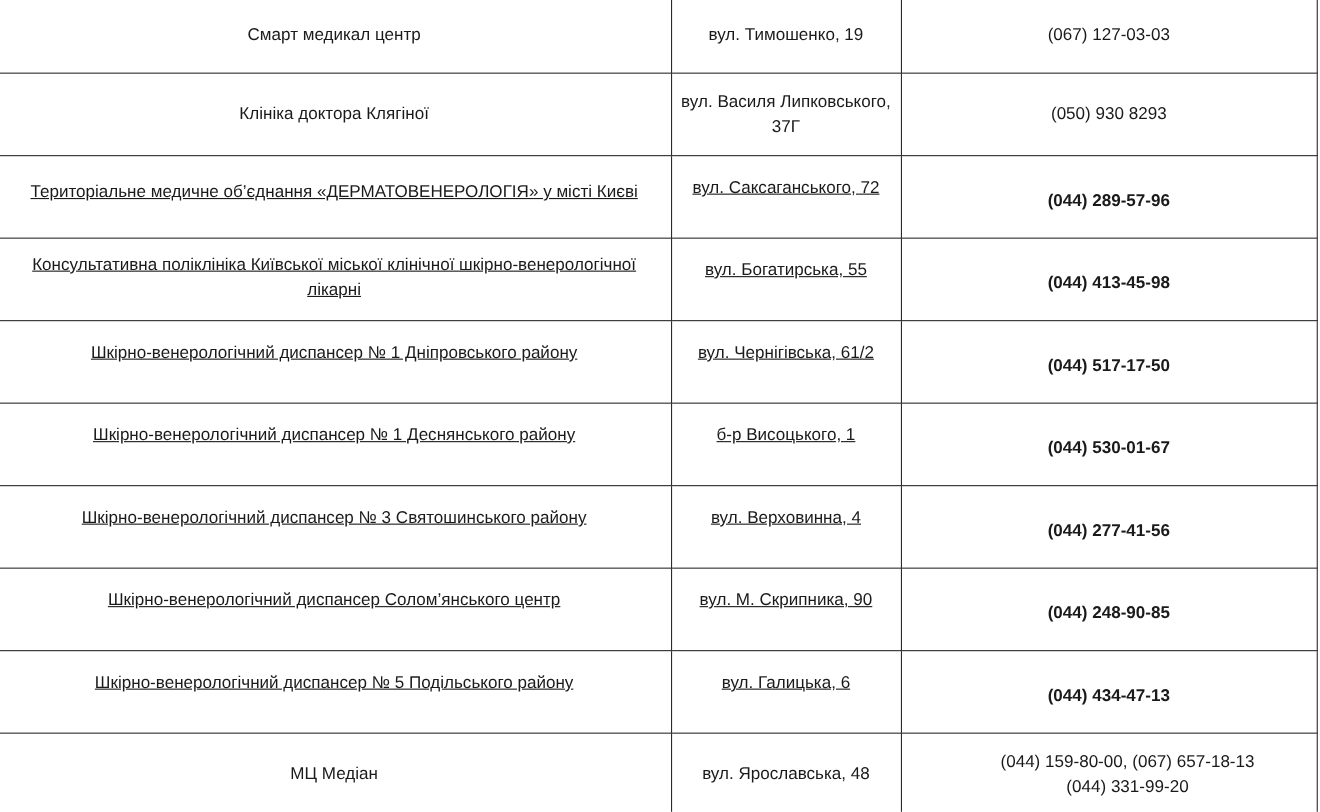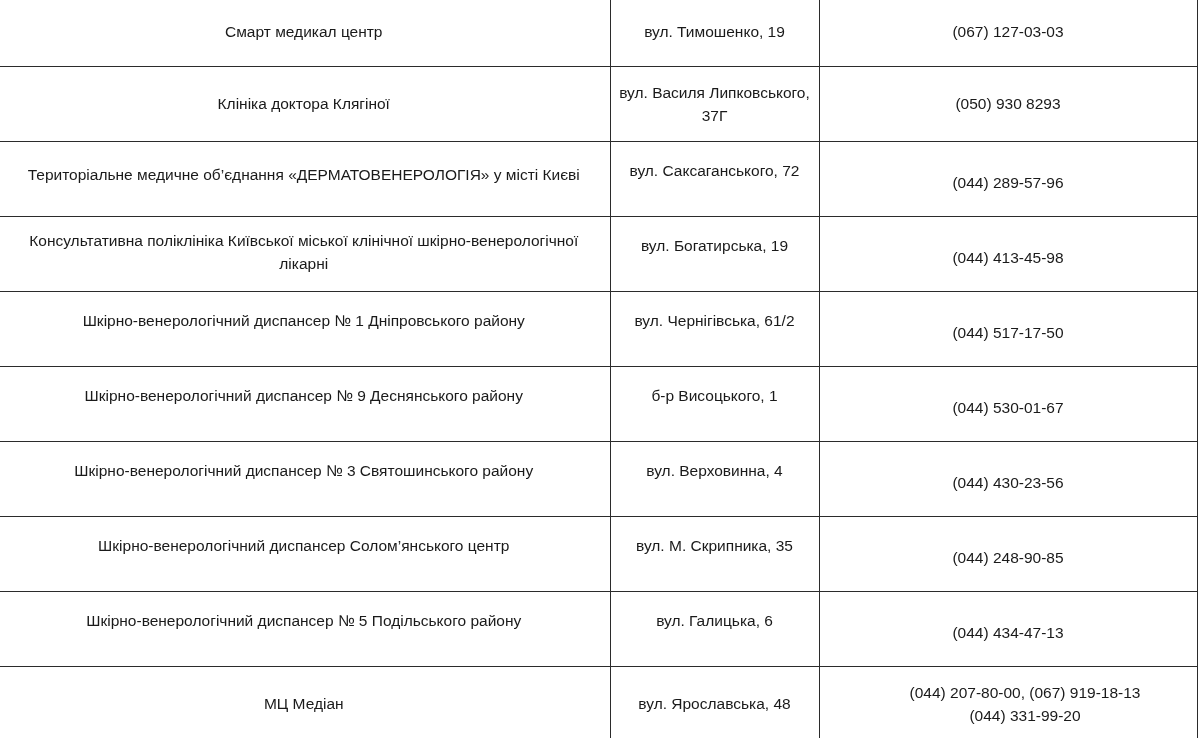--- a/index.html
+++ b/index.html
@@ -34,22 +34,22 @@
       box-sizing: border-box;
     }
     .doc-table tr.first td { border-top: none; }
     .doc-table td.col-name { width: 612px; border-left: none; }
     .doc-table td.col-addr { width: 209px; }
     .doc-table td.col-phone { width: 378px; }
     .doc-table tr.tall td { height: 75px; }
     .cell-inner {
       display: block;
     }
-    .addr-up { position: relative; top: -8px; }
-    .phone-down { position: relative; top: 4px; }
+    .addr-up { position: relative; top: -8px; text-decoration: underline; }
+    .phone-down { position: relative; top: 4px; font-weight: bold; }
   </style>
 </head>
 <body>
 
 <table class="doc-table">
   <tbody>
     <tr class="first" style="height:75px;">
       <td class="col-name" style="height:75px;padding-top:6px;">
         <span class="cell-inner">Смарт медикал центр</span>
       </td>
@@ -83,69 +83,69 @@
       <td class="col-phone">
         <span class="cell-inner phone-down">(044) 289-57-96</span>
       </td>
     </tr>
 
     <tr class="tall">
       <td class="col-name">
         <span class="cell-inner addr-up" style="top:-2px;">Консультативна поліклініка Київської міської клінічної шкірно-венерологічної лікарні</span>
       </td>
       <td class="col-addr">
-        <span class="cell-inner addr-up">вул. Богатирська, 19</span>
+        <span class="cell-inner addr-up">вул. Богатирська, 55</span>
       </td>
       <td class="col-phone">
         <span class="cell-inner phone-down">(044) 413-45-98</span>
       </td>
     </tr>
 
     <tr class="tall">
       <td class="col-name">
         <span class="cell-inner addr-up">Шкірно-венерологічний диспансер  № 1 Дніпровського району</span>
       </td>
       <td class="col-addr">
         <span class="cell-inner addr-up">вул. Чернігівська, 61/2</span>
       </td>
       <td class="col-phone">
         <span class="cell-inner phone-down">(044) 517-17-50</span>
       </td>
     </tr>
 
     <tr class="tall">
       <td class="col-name">
-        <span class="cell-inner addr-up">Шкірно-венерологічний диспансер  № 9 Деснянського району</span>
+        <span class="cell-inner addr-up">Шкірно-венерологічний диспансер  № 1 Деснянського району</span>
       </td>
       <td class="col-addr">
         <span class="cell-inner addr-up">б-р Висоцького, 1</span>
       </td>
       <td class="col-phone">
         <span class="cell-inner phone-down">(044) 530-01-67</span>
       </td>
     </tr>
 
     <tr class="tall">
       <td class="col-name">
         <span class="cell-inner addr-up">Шкірно-венерологічний диспансер  № 3 Святошинського району</span>
       </td>
       <td class="col-addr">
         <span class="cell-inner addr-up">вул. Верховинна, 4</span>
       </td>
       <td class="col-phone">
-        <span class="cell-inner phone-down">(044) 430-23-56</span>
+        <span class="cell-inner phone-down">(044) 277-41-56</span>
       </td>
     </tr>
 
     <tr class="tall">
       <td class="col-name">
         <span class="cell-inner addr-up">Шкірно-венерологічний диспансер Солом’янського центр</span>
       </td>
       <td class="col-addr">
-        <span class="cell-inner addr-up">вул. М. Скрипника, 35</span>
+        <span class="cell-inner addr-up">вул. М. Скрипника, 90</span>
       </td>
       <td class="col-phone">
         <span class="cell-inner phone-down">(044) 248-90-85</span>
       </td>
     </tr>
 
     <tr class="tall">
       <td class="col-name">
         <span class="cell-inner addr-up">Шкірно-венерологічний диспансер  № 5 Подільського району</span>
       </td>
@@ -158,19 +158,19 @@
     </tr>
 
     <tr class="tall">
       <td class="col-name">
         <span class="cell-inner">МЦ Медіан</span>
       </td>
       <td class="col-addr">
         <span class="cell-inner">вул. Ярославська, 48</span>
       </td>
       <td class="col-phone" style="padding-left:40px;">
-        <span class="cell-inner">(044) 207-80-00, (067) 919-18-13</span>
+        <span class="cell-inner">(044) 159-80-00, (067) 657-18-13</span>
         <span class="cell-inner">(044) 331-99-20</span>
       </td>
     </tr>
 
   </tbody>
 </table>
 
 </body></html>

